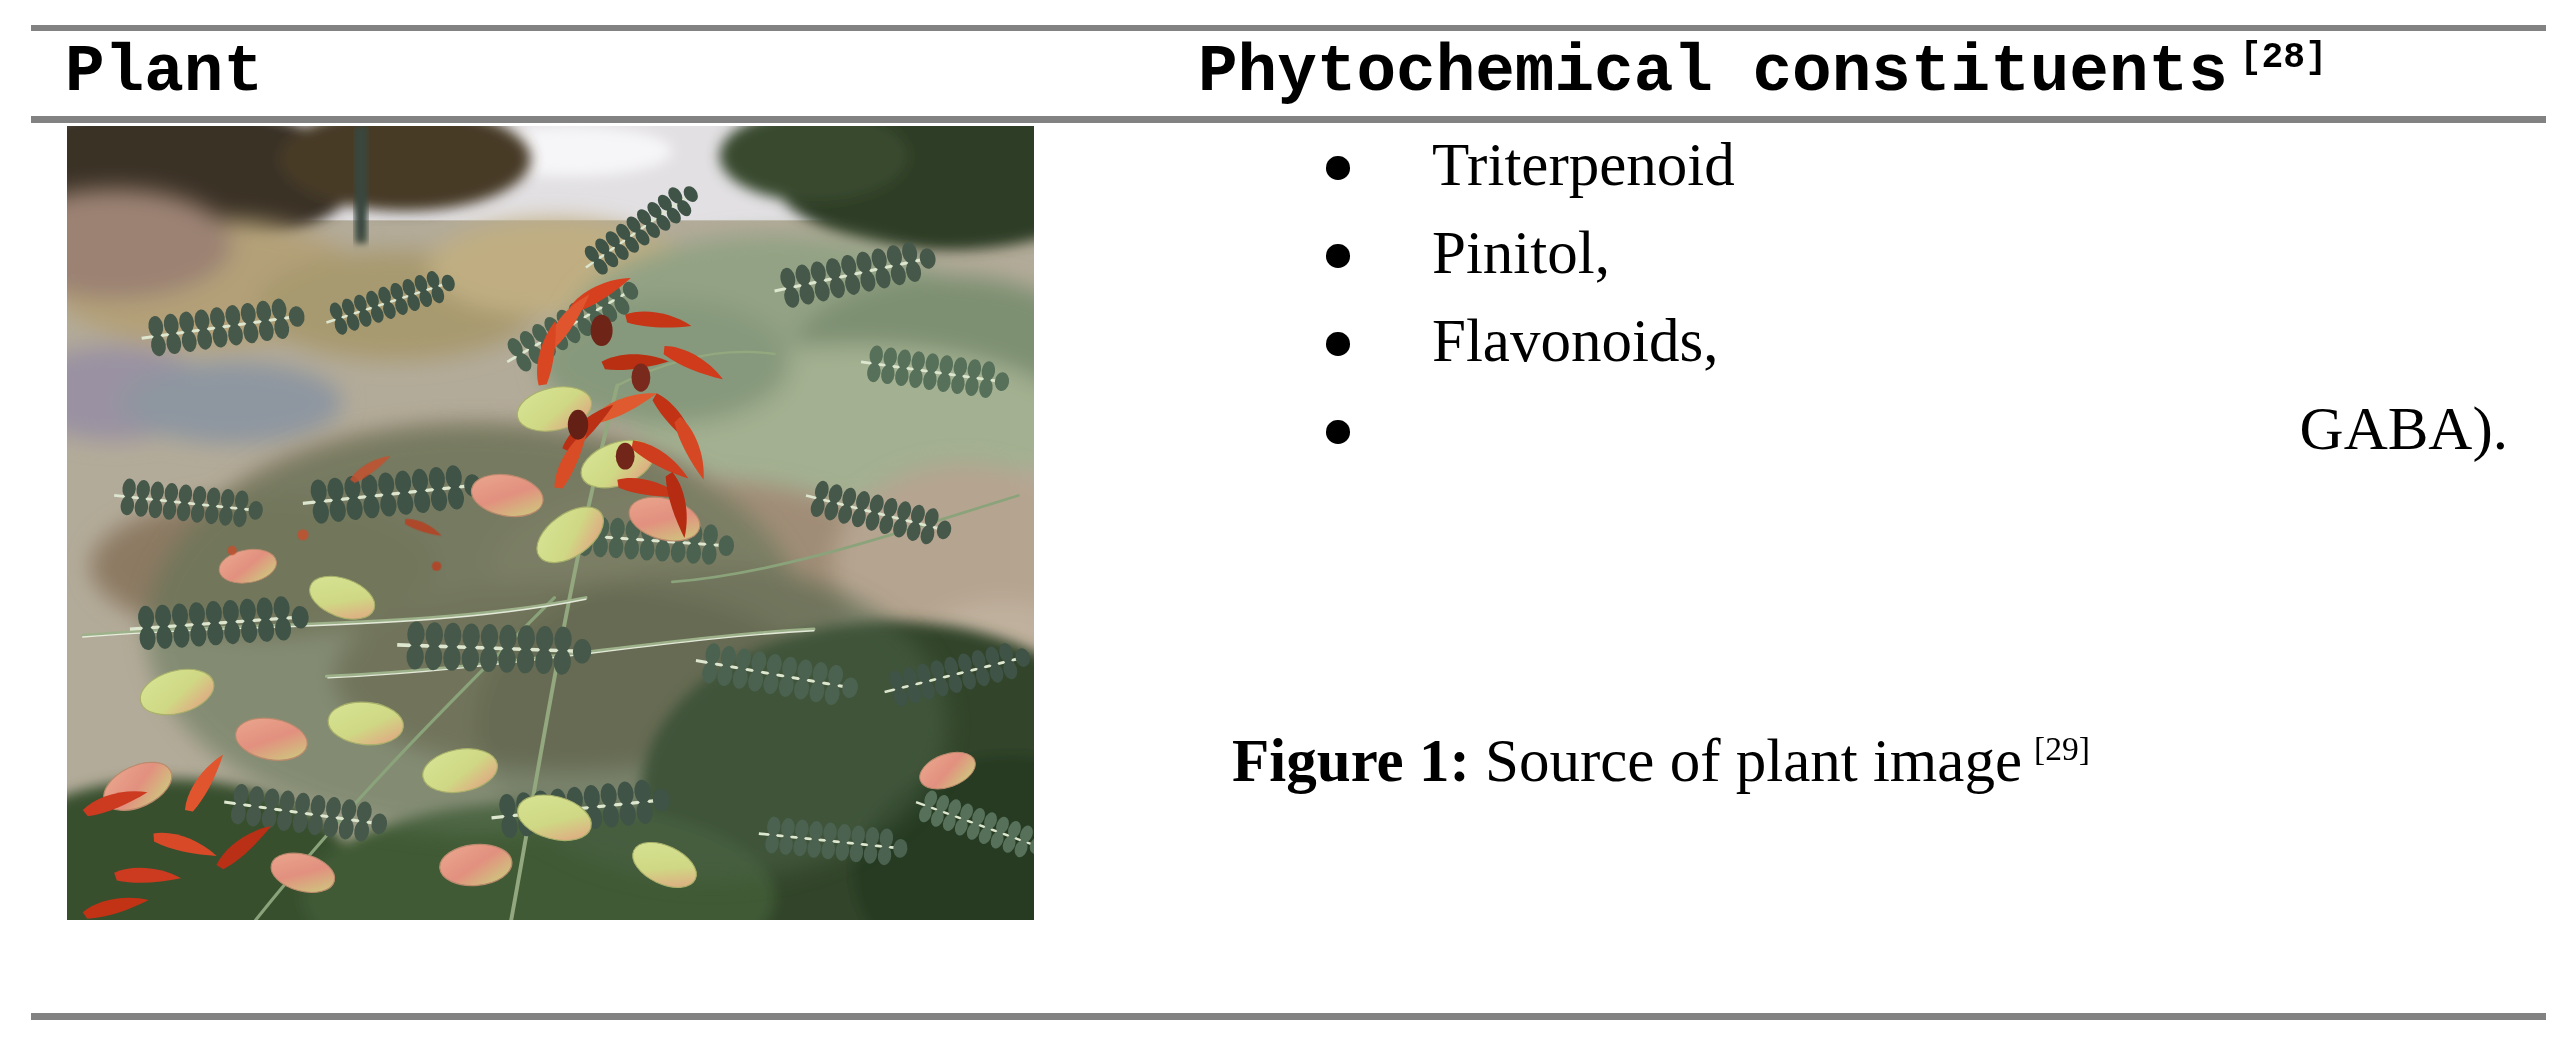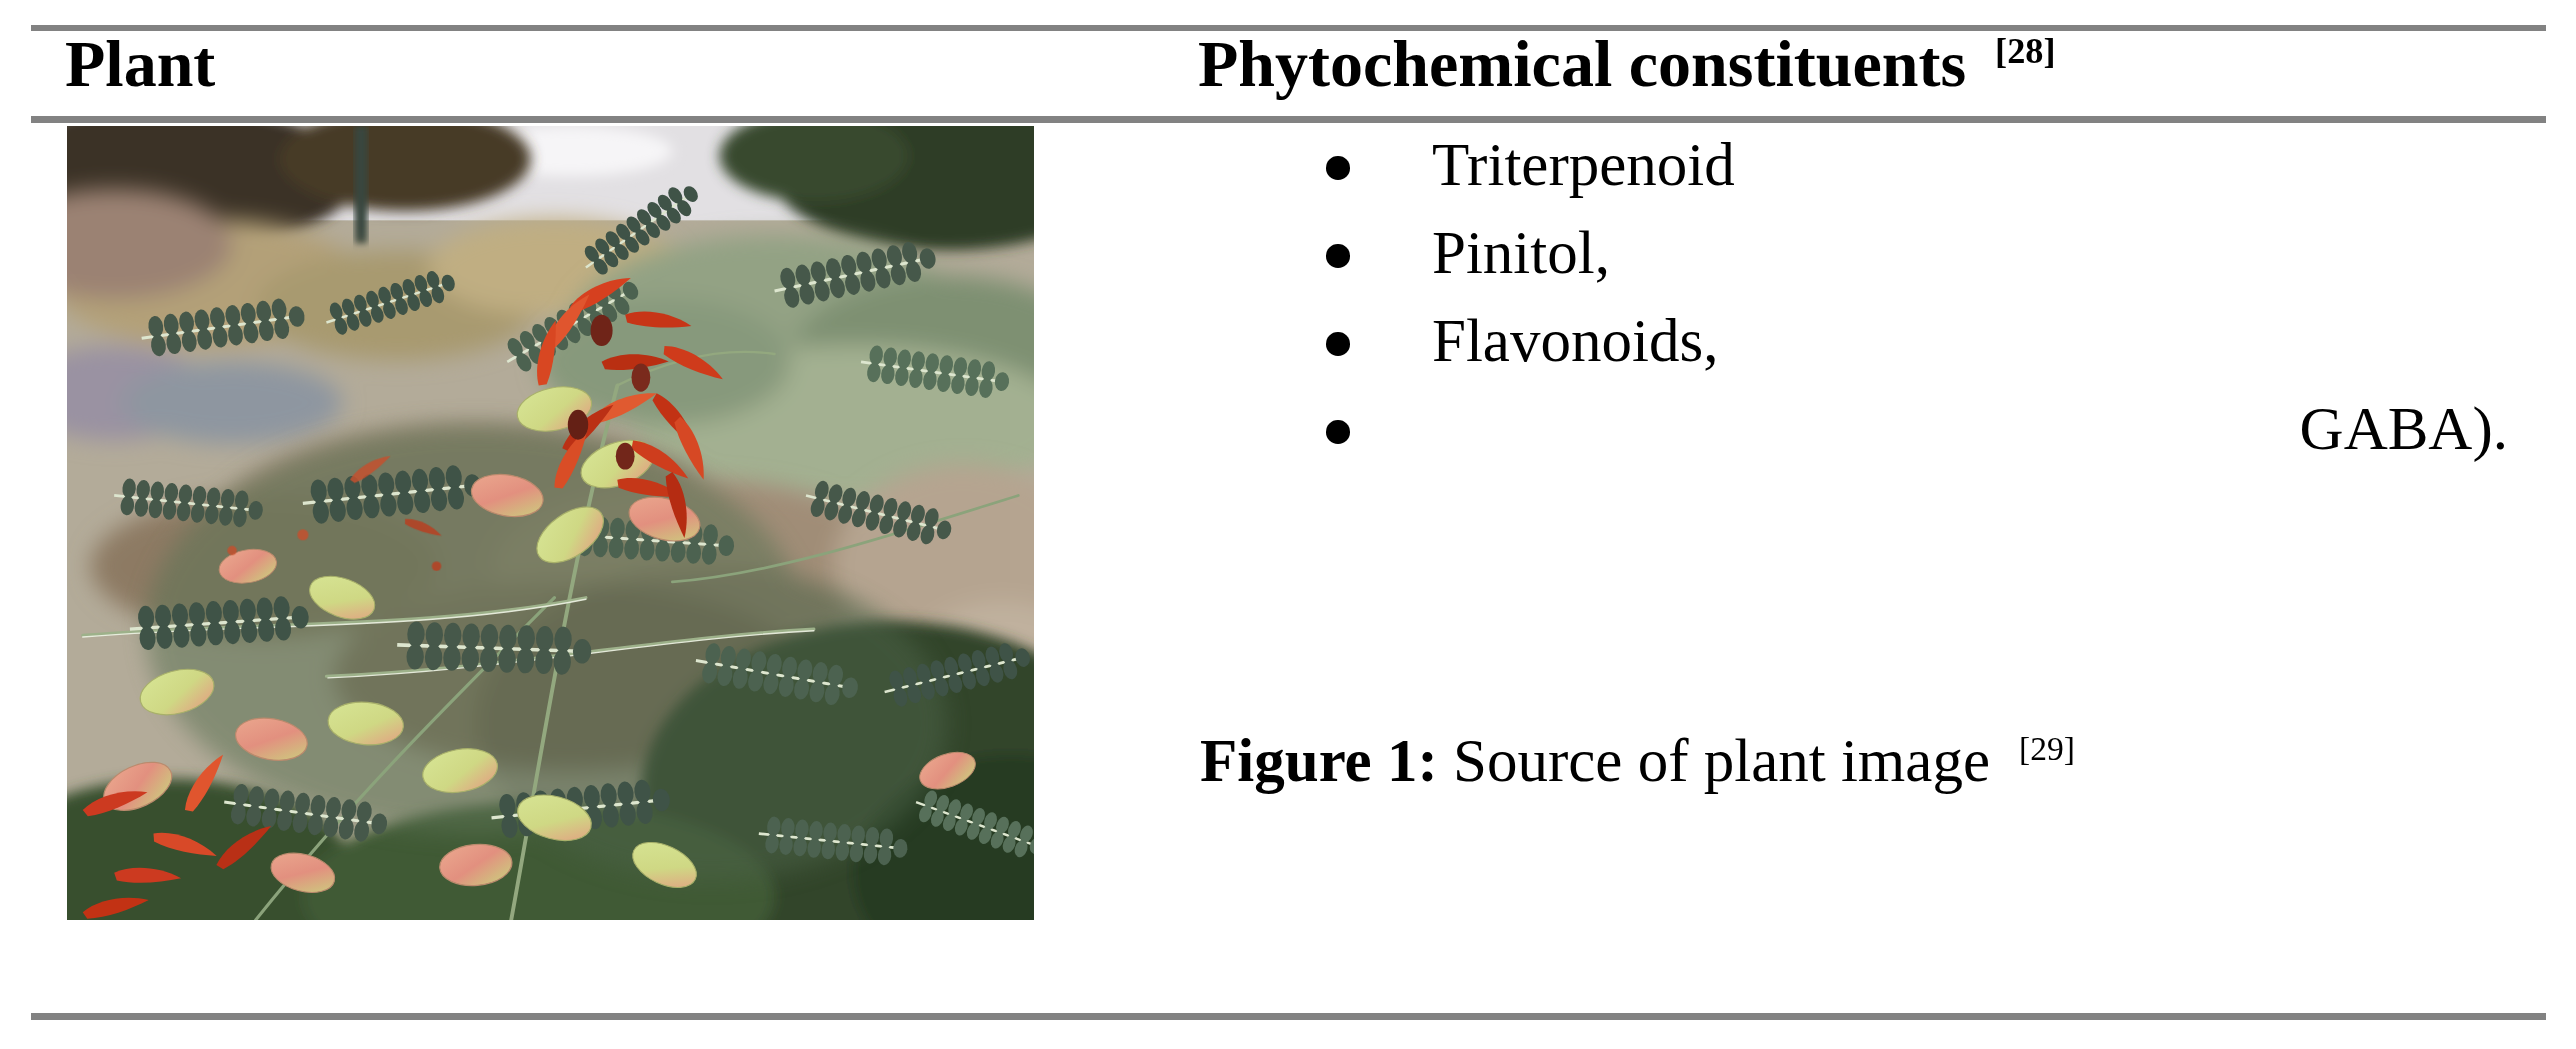--- a/index.html
+++ b/index.html
@@ -12,29 +12,30 @@
     overflow:hidden;
   }
   .rule {
     position:absolute; left:31px; width:2515px; background:#828282;
   }
   .rule.top    { top:25px;   height:6.3px; }
   .rule.mid    { top:116px;  height:7px; }
   .rule.bottom { top:1013px; height:7px; }
 
   .th {
-    position:absolute; top:26px;
+    position:absolute; top:35px;
     font-weight:bold; font-size:66px; line-height:normal;
     white-space:nowrap;
+    font-family:Liberation Mono, monospace;
   }
   .th.col1 { left:65px; }
   .th.col2 { left:1198px; }
 
   sup.ref {
-    font-size:0.55em; vertical-align:super; line-height:0; margin-left:29px;
+    font-size:0.55em; vertical-align:super; line-height:0; margin-left:12px;
     font-weight:inherit;
   }
 
   .photo-frame {
     position:absolute; left:67px; top:126px; width:967px; height:794px;
     overflow:hidden; background:#9aa287;
   }
   .photo-frame svg { display:block; width:100%; height:100%; }
 
   ul.phyto-list {
@@ -43,21 +44,21 @@
   }
   ul.phyto-list li { position:relative; padding-left:112px; }
   ul.phyto-list li::before {
     content:""; position:absolute; left:6.3px; top:35px;
     width:23.6px; height:23.6px; border-radius:50%; background:#000;
   }
   .jline { display:block; text-align:justify; text-align-last:justify; }
   .jline2 { display:block;text-align:right; }
 
   .caption {
-    position:absolute; left:1200px; top:717px;
+    position:absolute; left:1232px; top:717px;
     font-size:61px; line-height:88px; white-space:nowrap;
   }
   .caption .cap-label { font-weight:bold; }
 </style>
 </head>
 <body>
 
 <div class="rule top"></div>
 <div class="rule mid"></div>
 <div class="rule bottom"></div>

